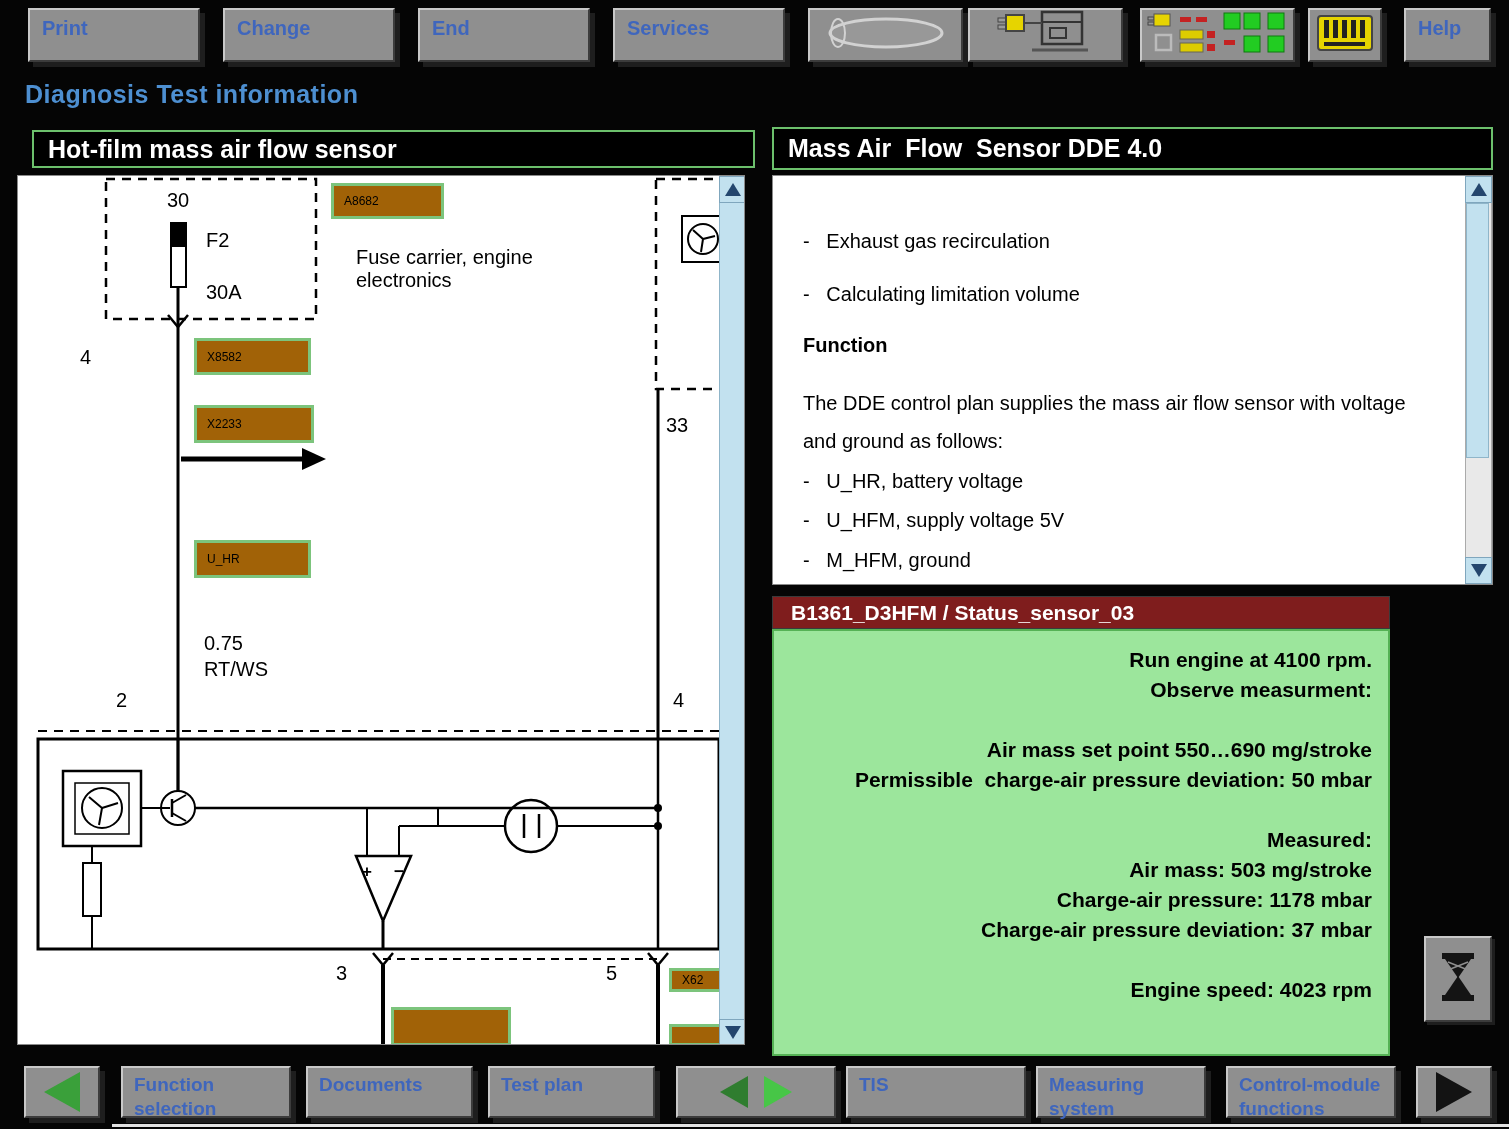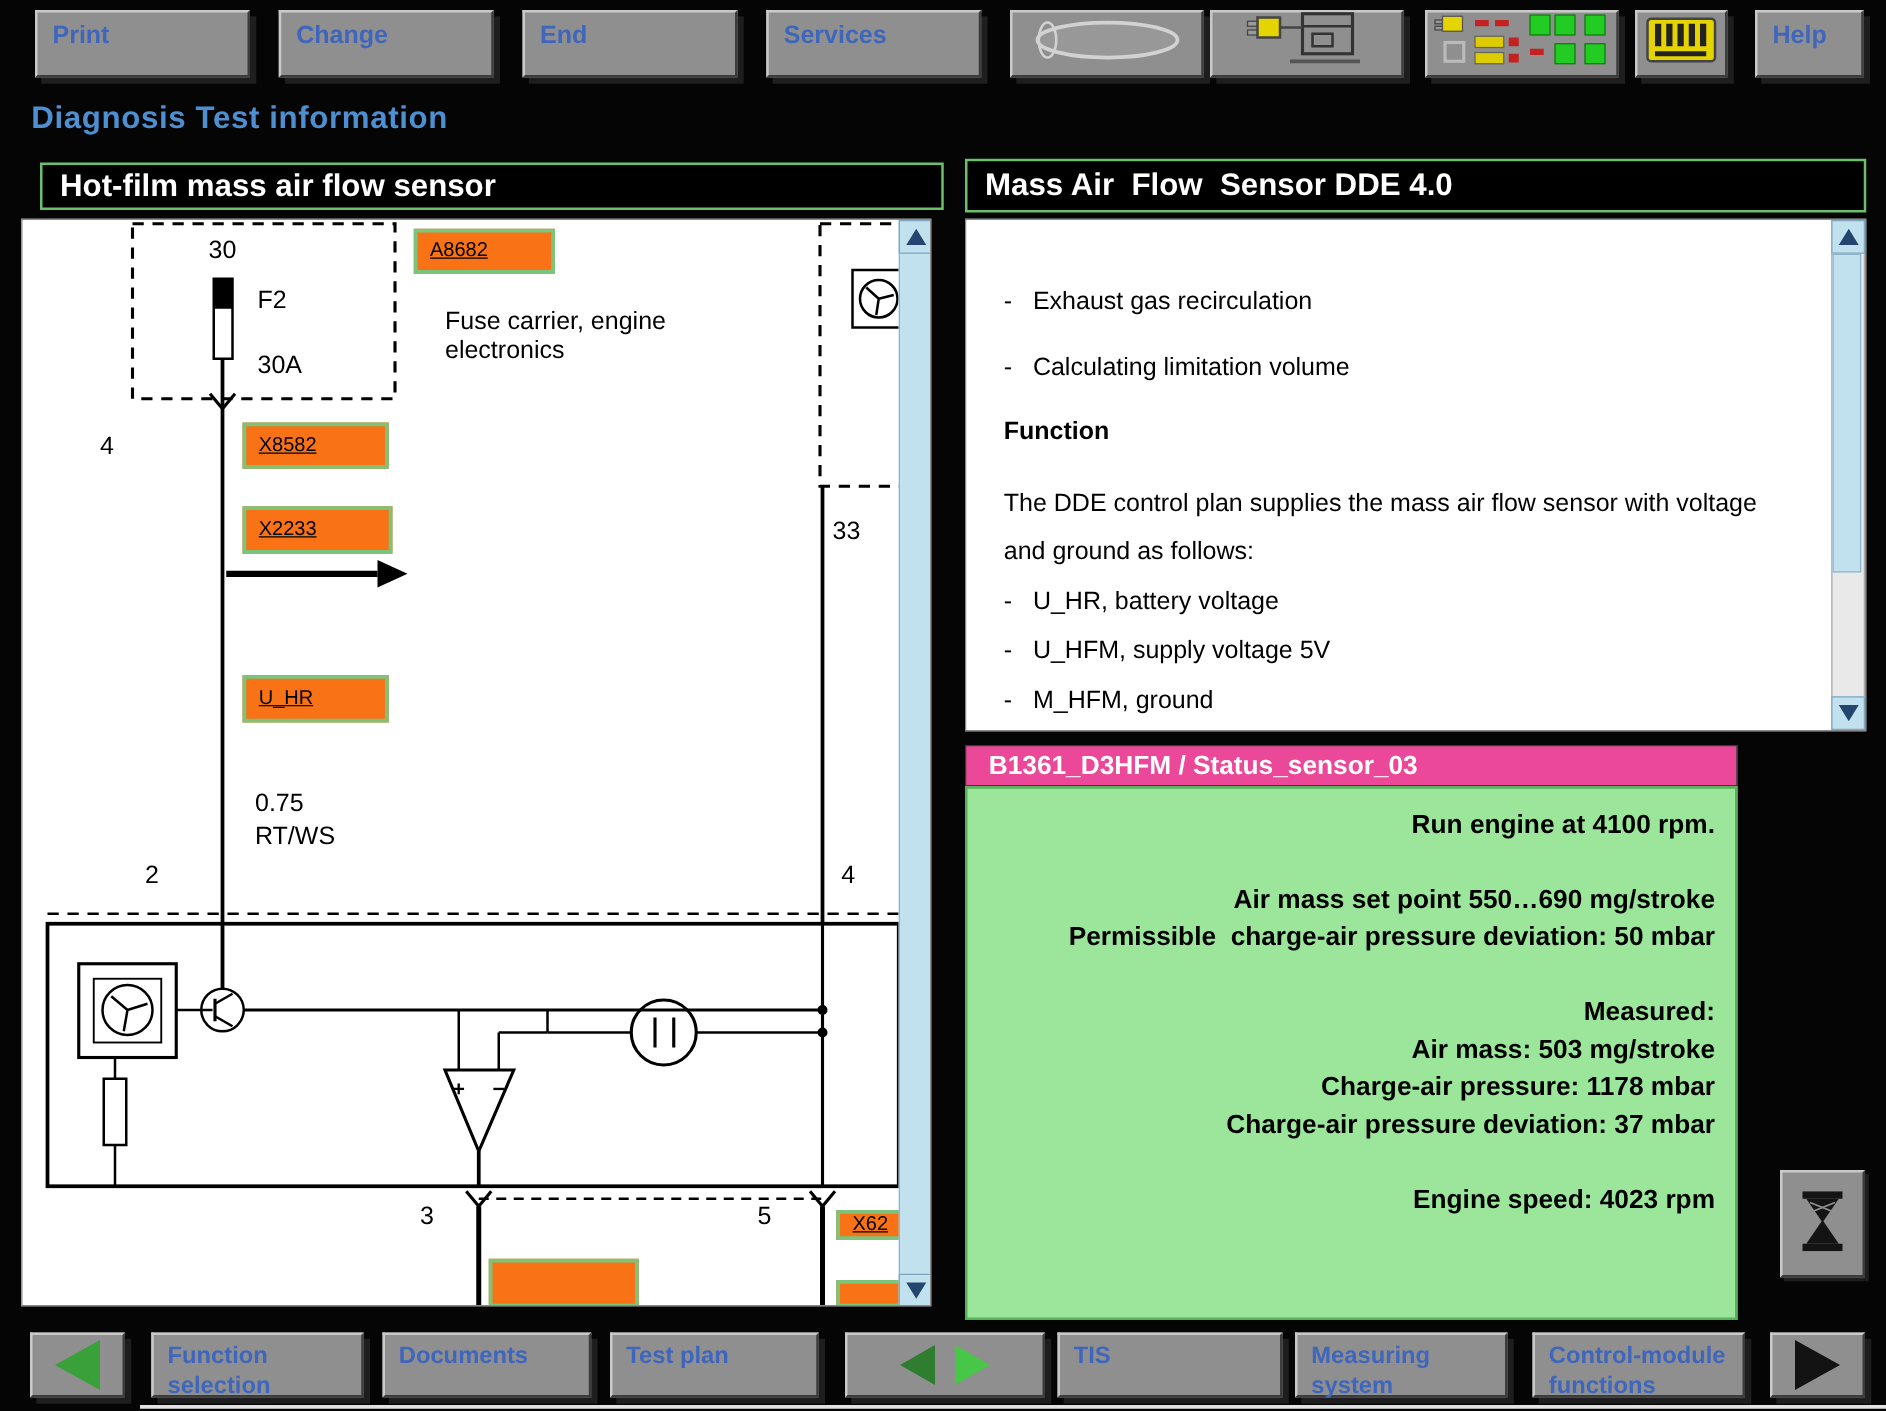--- a/index.html
+++ b/index.html
@@ -35,36 +35,36 @@
     white-space:pre;
   }
   
   .white-panel { position:absolute; background:#fff; border:1px solid #8a8a8a; box-sizing:border-box; overflow:hidden; }
   
   .rp-content { position:absolute; left:0; top:0; right:27px; bottom:0; padding:53px 20px 0 30px; color:#000; font-size:20px; line-height:24px; }
   .rl { white-space:pre-wrap; }
   .rl.bold { font-weight:bold; }
   
   .status-head {
-    position:absolute; box-sizing:border-box; background:#ec4899; border:1px solid #3a3a3a;
+    position:absolute; box-sizing:border-box; background:#7f1d1d; border:1px solid #3a3a3a;
     color:#fff; font-weight:bold; font-size:21px;
     display:flex; align-items:center; padding-left:18px; white-space:pre;
   }
   .green-box {
     position:absolute; box-sizing:border-box;
     background:#9ce69c; border:2px solid #55b255;
     padding:14px 16px; color:#000; font-weight:bold; font-size:21px;
   }
   .gline { min-height:30px; line-height:30px; white-space:pre-wrap; }
   
   .diagram-canvas { position:absolute; left:0; top:0; width:701px; height:870px; }
   .dlabel {
     position:absolute; z-index:2; box-sizing:border-box;
-    background:#f97316; border:3px solid #7cc47c; color:#000; font-size:16px;
-    display:flex; align-items:center; padding-left:10px;text-decoration:underline;
+    background:#a16207; border:3px solid #7cc47c; color:#000; font-size:12px;
+    display:flex; align-items:center; padding-left:10px;
   }
   .dnum { position:absolute; z-index:2; color:#000; font-size:20px; }
   .dtext { position:absolute; z-index:2; color:#000; font-size:20px; white-space:pre-line; }
   
   .sbar { position:absolute; width:27px; z-index:5; box-sizing:border-box; }
   .sbar .sb-track-blue { position:absolute; left:0; top:0; width:100%; height:100%; background:#c2e1ef; border:1px solid #8fb5c9; box-sizing:border-box; }
   .sbar .sb-track-gray { position:absolute; left:0; top:0; width:100%; height:100%; background:#e9e9e9; border:1px solid #aaa; box-sizing:border-box; }
   .sb-arrow {
     position:absolute; left:0; width:100%; height:27px; background:#c2e1ef;
     border:1px solid #7fa6bd; box-sizing:border-box;
@@ -283,20 +283,21 @@
       <div class="sb-arrow" style="bottom:0;">
         <div class="tri-dn"></div>
       </div>
     </div>
   </div>
 
   <div class="status-head" style="left:772px; top:596px; width:618px; height:33px;">B1361_D3HFM / Status_sensor_03</div>
 
   <div class="green-box" style="left:772px; top:629px; width:618px; height:427px;text-align:right;">
     <div class="gline">Run engine at 4100 rpm.</div>
+    <div class="gline">Observe measurment:</div>
     <div class="gline"></div>
     <div class="gline">Air mass set point 550…690 mg/stroke</div>
     <div class="gline">Permissible  charge-air pressure deviation: 50 mbar</div>
     <div class="gline"></div>
     <div class="gline">Measured:</div>
     <div class="gline">Air mass: 503 mg/stroke</div>
     <div class="gline">Charge-air pressure: 1178 mbar</div>
     <div class="gline">Charge-air pressure deviation: 37 mbar</div>
     <div class="gline"></div>
     <div class="gline">Engine speed: 4023 rpm</div>

